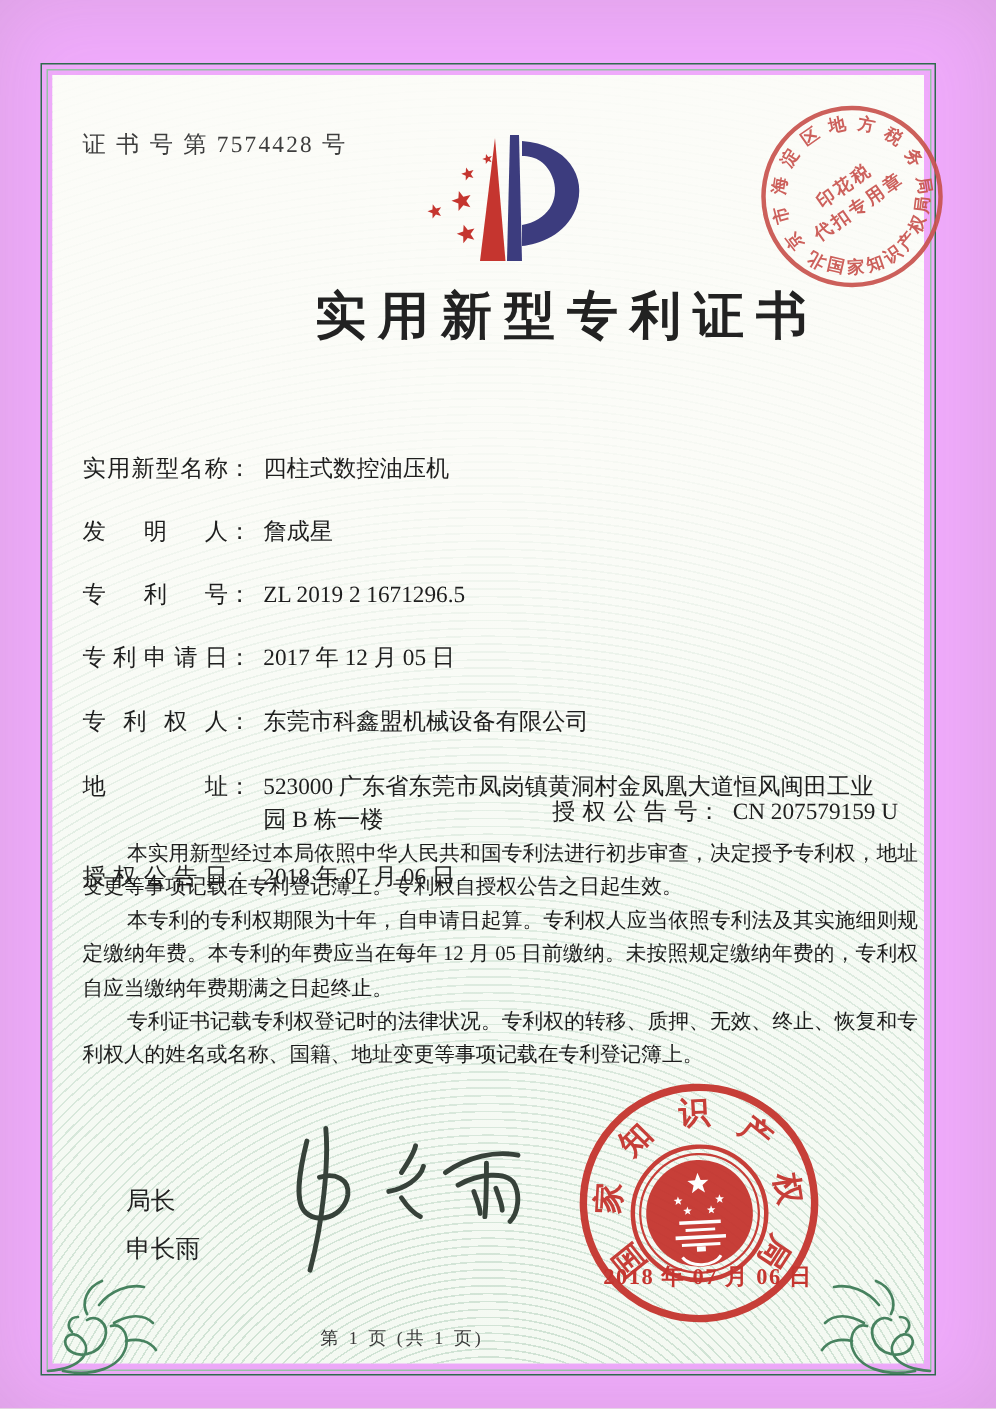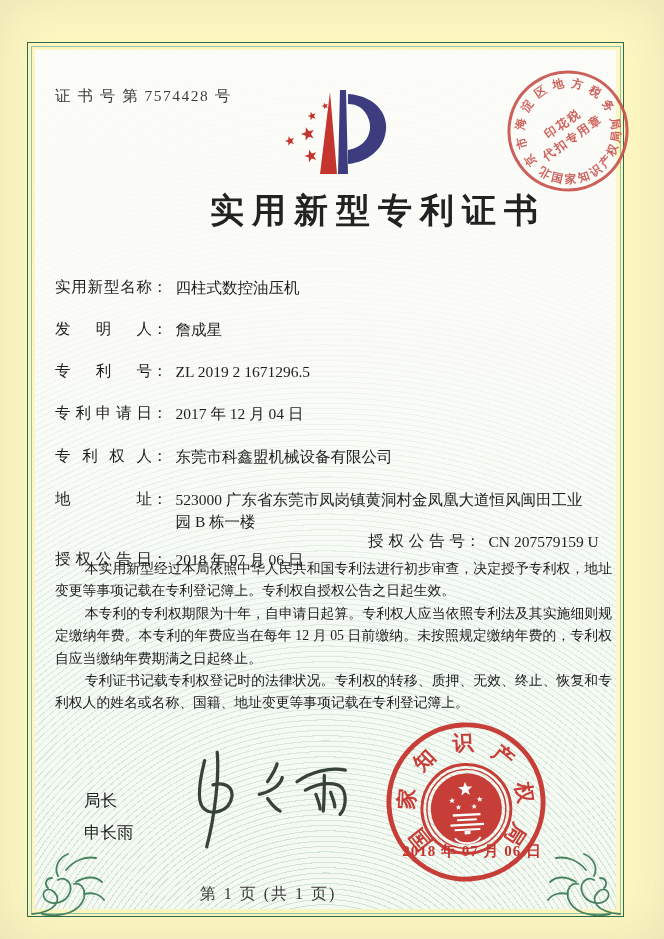--- a/index.html
+++ b/index.html
@@ -4,21 +4,21 @@
 <style>
   html,body{margin:0;padding:0;}
   body{
     width:664px;height:939px;position:relative;
     background:#dcdcd6;
     font-family:"Liberation Serif","DejaVu Serif",serif;
     overflow:hidden;
   }
   .paper{
     position:absolute;inset:0;
-    background:#fef9c3;
+    background:#f0abfc;
     box-shadow:inset 0 0 55px rgba(110,110,92,.16);
     overflow:hidden;
   }
   .frame{
     position:absolute;left:27px;top:42px;width:595px;height:873px;
     border:1.6px solid #2e6b4d;
   }
   .frame-inner{
     position:absolute;inset:2.5px;
     border:1px solid #96c1a6;
@@ -31,21 +31,21 @@
       repeating-radial-gradient(140% 100% at 50% 118%, rgba(108,164,129,.30) 0 1px, rgba(255,255,255,0) 1px 5px);
   }
   .abs{position:absolute;z-index:3;}
   .cert-no{
     left:55px;top:86px;font-size:15.5px;letter-spacing:1.5px;color:#3d3d3d;
   }
   .title{
     left:0;top:188px;width:664px;text-align:center;
     font-size:34px;font-weight:600;letter-spacing:8px;color:#222;margin-left:46px;
   }
-  .field-row{left:55px;width:560px;font-size:15.5px;color:#1e1e1e;}
+  .field-row{left:55px;width:560px;font-size:15.5px;color:#1e1e1e;margin-top:25px;}
   .flabel{
     display:inline-block;width:97px;text-align:justify;text-align-last:justify;
     vertical-align:top;
   }
   .fcolon{display:inline-block;vertical-align:top;}
   .fvalue{display:inline-block;vertical-align:top;padding-left:8px;line-height:22px;}
   .fvalue.wrap{width:408px;}
   .grant-no{left:368px;top:531px;width:280px;font-size:15.5px;color:#1e1e1e;}
   .body-text{
     left:55px;top:558px;width:557px;
@@ -57,21 +57,21 @@
   .signature-svg{left:150px;top:746px;}
   .logo-svg{left:268px;top:84px;}
   .stamp-svg{left:503px;top:66px;transform:rotate(-35deg);opacity:.92;}
   .seal-svg{left:382px;top:718px;transform:rotate(-3deg);opacity:.95;}
   .seal-date{
     left:392px;top:842px;width:160px;text-align:center;
     font-size:15px;color:#c5352f;letter-spacing:1px;font-weight:600;
   }
   .footer{
     left:0;top:884px;width:536px;text-align:center;
-    font-size:16px;letter-spacing:2px;color:#3a3a3a;
+    font-size:12px;letter-spacing:2px;color:#3a3a3a;
   }
   .ornament{left:28px;top:842px;}
   .ornament.right{left:542px;transform:scaleX(-1);}
   .seal-char{font-size:21px;font-weight:bold;fill:#c5352f;text-anchor:middle;dominant-baseline:central;}
   .stamp-char{font-size:11.5px;fill:#c9534e;text-anchor:middle;dominant-baseline:central;font-weight:600;}
   .stamp-center{font-size:12px;fill:#c9534e;text-anchor:middle;font-weight:600;letter-spacing:2px;}
 </style>
 </head>
 <body>
 
@@ -154,21 +154,21 @@
   <div class="abs field-row" style="top:277px">
     <span class="flabel">实用新型名称</span><span class="fcolon">：</span><span class="fvalue">四柱式数控油压机</span>
   </div>
   <div class="abs field-row" style="top:319px">
     <span class="flabel">发明人</span><span class="fcolon">：</span><span class="fvalue">詹成星</span>
   </div>
   <div class="abs field-row" style="top:361px">
     <span class="flabel">专利号</span><span class="fcolon">：</span><span class="fvalue">ZL 2019 2 1671296.5</span>
   </div>
   <div class="abs field-row" style="top:403px">
-    <span class="flabel">专利申请日</span><span class="fcolon">：</span><span class="fvalue">2017 年 12 月 04 日</span>
+    <span class="flabel">专利申请日</span><span class="fcolon">：</span><span class="fvalue">2017 年 12 月 05 日</span>
   </div>
   <div class="abs field-row" style="top:446px">
     <span class="flabel">专利权人</span><span class="fcolon">：</span><span class="fvalue">东莞市科鑫盟机械设备有限公司</span>
   </div>
   <div class="abs field-row" style="top:489px">
     <span class="flabel">地址</span><span class="fcolon">：</span><span class="fvalue wrap">523000 广东省东莞市凤岗镇黄洞村金凤凰大道恒风闽田工业园 B 栋一楼</span>
   </div>
   <div class="abs field-row" style="top:549px">
     <span class="flabel">授权公告日</span><span class="fcolon">：</span><span class="fvalue">2018 年 07 月 06 日</span>
   </div>

